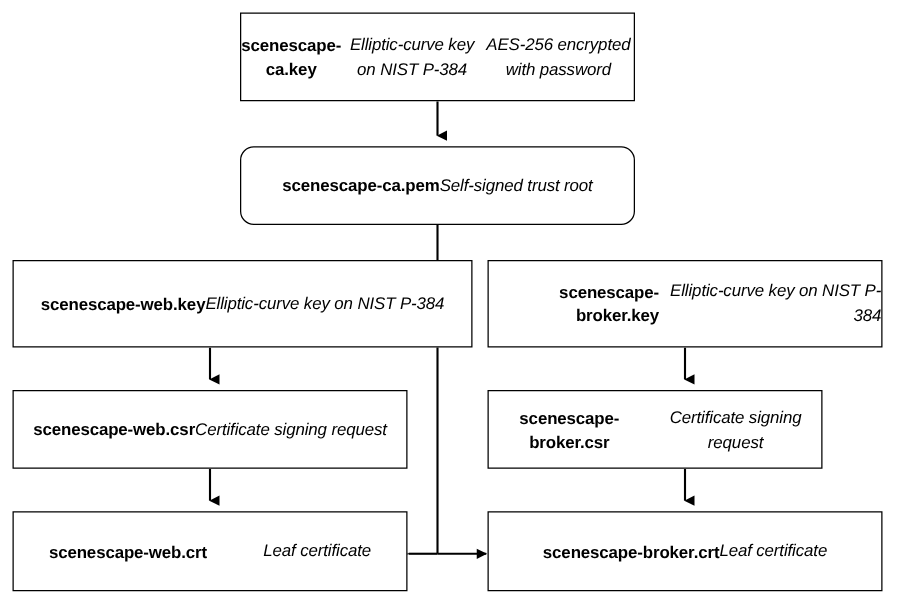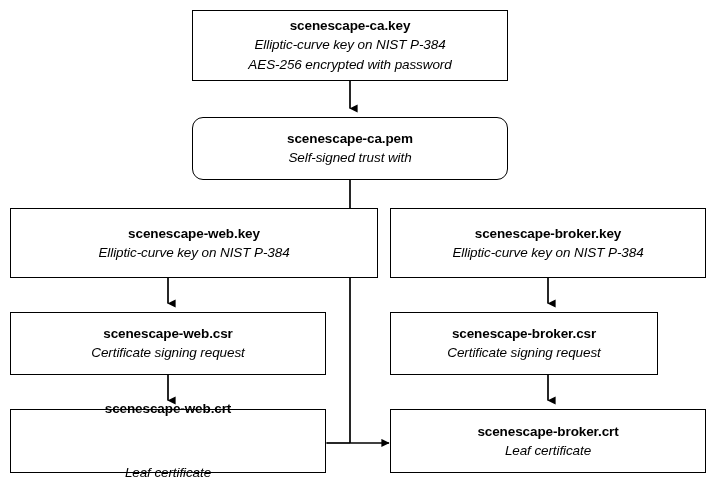--- a/index.html
+++ b/index.html
@@ -17,21 +17,21 @@
     height: 488px;
     background: #ffffff;
     overflow: hidden;
   }
   .node {
     position: absolute;
     box-sizing: border-box;
     border: 1.6px solid #000000;
     background: #ffffff;
     display: flex;
-    flex-direction: column;
+    flex-direction: row;
     align-items: center;
     justify-content: center;
     text-align: center;
     z-index: 2;
   }
   .node .title {
     font-weight: bold;
     font-size: 13.5px;
     line-height: 19px;
     letter-spacing: -0.1px;
@@ -49,21 +49,21 @@
     width: 719px;
     height: 488px;
     z-index: 1;
   }
   
   #node-ca-key      { left: 192px; top: 10px;  width: 316px; height: 71px; }
   #node-ca-pem      { left: 192px; top: 117px; width: 316px; height: 63px; border-radius: 11px; }
   #node-web-key     { left: 10px;  top: 208px; width: 368px; height: 70px; }
   #node-web-csr     { left: 10px;  top: 312px; width: 316px; height: 63px; }
   #node-web-crt     { left: 10px;  top: 409px; width: 316px; height: 64px; gap: 45px; }
-  #node-broker-key  { left: 390px; top: 208px; width: 316px; height: 70px; }
+  #node-broker-key  { left: 390px; top: 208px; width: 316px; height: 70px; text-align: right; }
   #node-broker-csr  { left: 390px; top: 312px; width: 268px; height: 63px; }
   #node-broker-crt  { left: 390px; top: 409px; width: 316px; height: 64px; }
 </style>
 </head>
 <body>
 
 <div id="canvas">
 
   <svg class="edge-layer" viewBox="0 0 719 488" xmlns="http://www.w3.org/2000/svg">
     <defs>
@@ -95,21 +95,21 @@
   </svg>
 
   <div class="node" id="node-ca-key">
     <div class="title">scenescape-ca.key</div>
     <div class="line">Elliptic-curve key on NIST P-384</div>
     <div class="line">AES-256 encrypted with password</div>
   </div>
 
   <div class="node" id="node-ca-pem">
     <div class="title">scenescape-ca.pem</div>
-    <div class="line">Self-signed trust with</div>
+    <div class="line">Self-signed trust root</div>
   </div>
 
   <div class="node" id="node-web-key">
     <div class="title">scenescape-web.key</div>
     <div class="line">Elliptic-curve key on NIST P-384</div>
   </div>
 
   <div class="node" id="node-web-csr">
     <div class="title">scenescape-web.csr</div>
     <div class="line">Certificate signing request</div>

